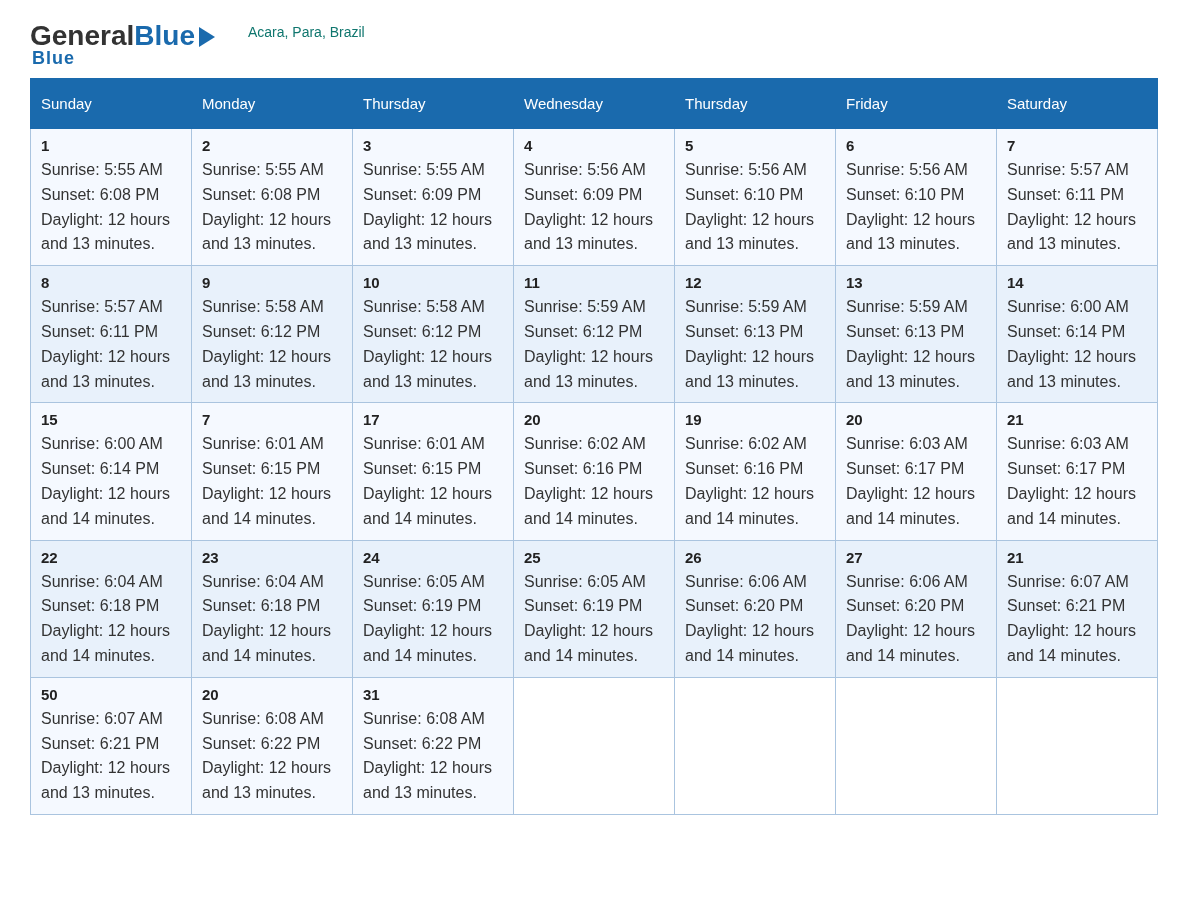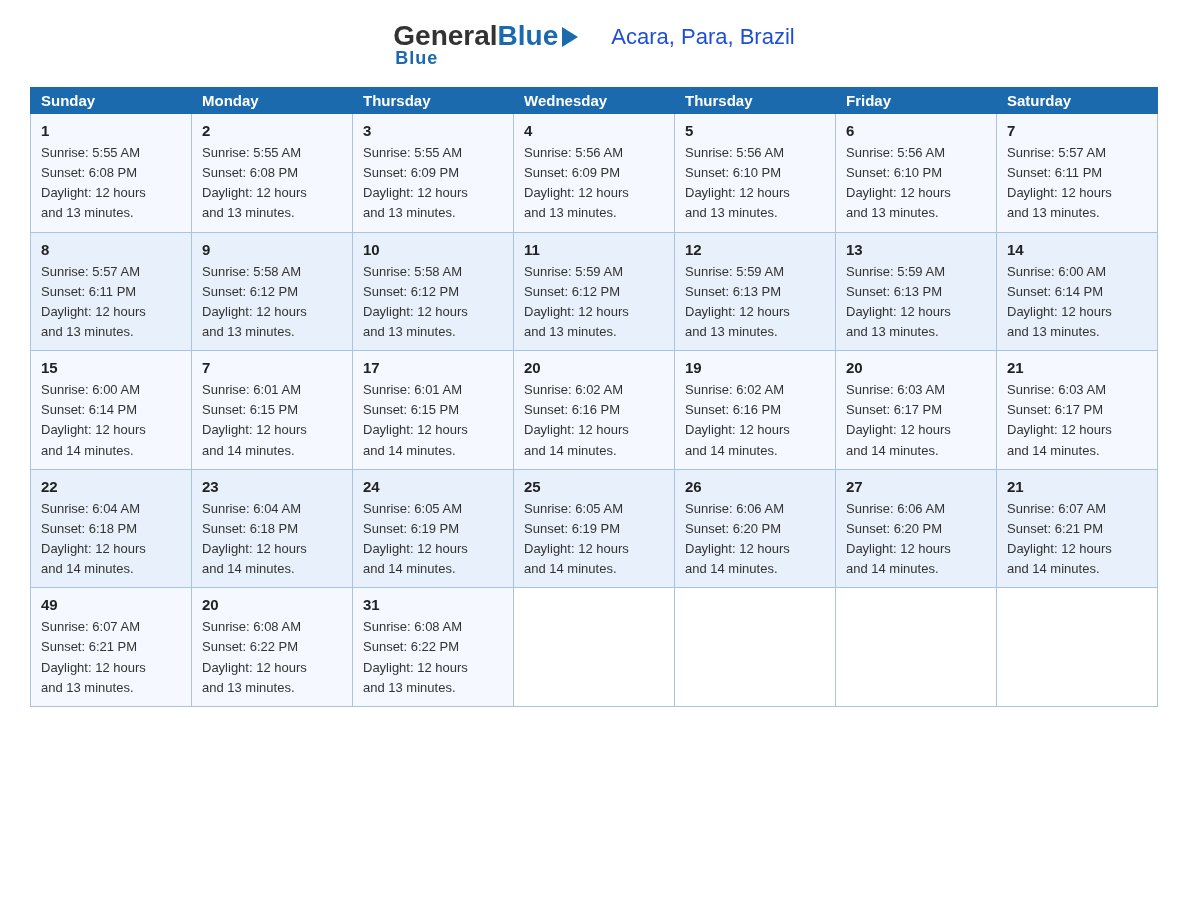--- a/index.html
+++ b/index.html
@@ -5,58 +5,58 @@
     * { margin: 0; padding: 0; box-sizing: border-box; }
     body {
       font-family: Arial, sans-serif;
       background: #fff;
       width: 1188px;
       min-height: 918px;
       padding: 20px 30px;
     }
     .header {
       display: flex;
-      justify-content: center;
+      justify-content: flex-start;
       align-items: flex-start;
-      margin-bottom: 18px;
+      margin-bottom: 9px;
       gap: 33px;
     }
     .logo-wrapper {
       display: flex;
       flex-direction: column;
     }
     .logo-row1 {
       display: flex;
       align-items: center;
     }
     .title-block {
       text-align: right;
     }
     .calendar-title {
       font-size: 52px;
       font-weight: bold;
       color: #222;
       line-height: 1.1;
     }
     .calendar-subtitle {
-      font-size: 22px;
-      color: #1d4ed8;
+      font-size: 14px;
+      color: #0f766e;
       margin-top: 4px;
     }
     table {
       width: 100%;
       border-collapse: collapse;
       table-layout: fixed;
     }
     thead tr th {
       background-color: #1a6aad;
       color: #fff;
       font-size: 15px;
-      font-weight: bold;
-      padding: 4px 10px;
+      font-weight: normal;
+      padding: 16px 10px;
       text-align: left;
       border: 1px solid #1a6aad;
     }
     tbody tr td {
       vertical-align: top;
       padding: 8px 10px;
       font-size: 12.5px;
       color: #333;
       border: 1px solid #aac4df;
       height: 110px;
@@ -68,21 +68,21 @@
       background-color: #e8f1fb;
     }
     .day-number {
       font-size: 15px;
       font-weight: bold;
       color: #222;
       display: block;
       margin-bottom: 4px;
     }
     .day-info {
-      font-size: 13px;
+      font-size: 16px;
       color: #333;
       line-height: 1.55;
     }
     .empty-cell {
       background-color: #fff !important;
     }
   </style>
 </head>
 <body>
 
@@ -231,21 +231,21 @@
           <span class="day-number">27</span>
           <div class="day-info">Sunrise: 6:06 AM<br>Sunset: 6:20 PM<br>Daylight: 12 hours<br>and 14 minutes.</div>
         </td>
         <td>
           <span class="day-number">21</span>
           <div class="day-info">Sunrise: 6:07 AM<br>Sunset: 6:21 PM<br>Daylight: 12 hours<br>and 14 minutes.</div>
         </td>
       </tr>
       <tr>
         <td>
-          <span class="day-number">49</span>
+          <span class="day-number">50</span>
           <div class="day-info">Sunrise: 6:07 AM<br>Sunset: 6:21 PM<br>Daylight: 12 hours<br>and 13 minutes.</div>
         </td>
         <td>
           <span class="day-number">20</span>
           <div class="day-info">Sunrise: 6:08 AM<br>Sunset: 6:22 PM<br>Daylight: 12 hours<br>and 13 minutes.</div>
         </td>
         <td>
           <span class="day-number">31</span>
           <div class="day-info">Sunrise: 6:08 AM<br>Sunset: 6:22 PM<br>Daylight: 12 hours<br>and 13 minutes.</div>
         </td>

